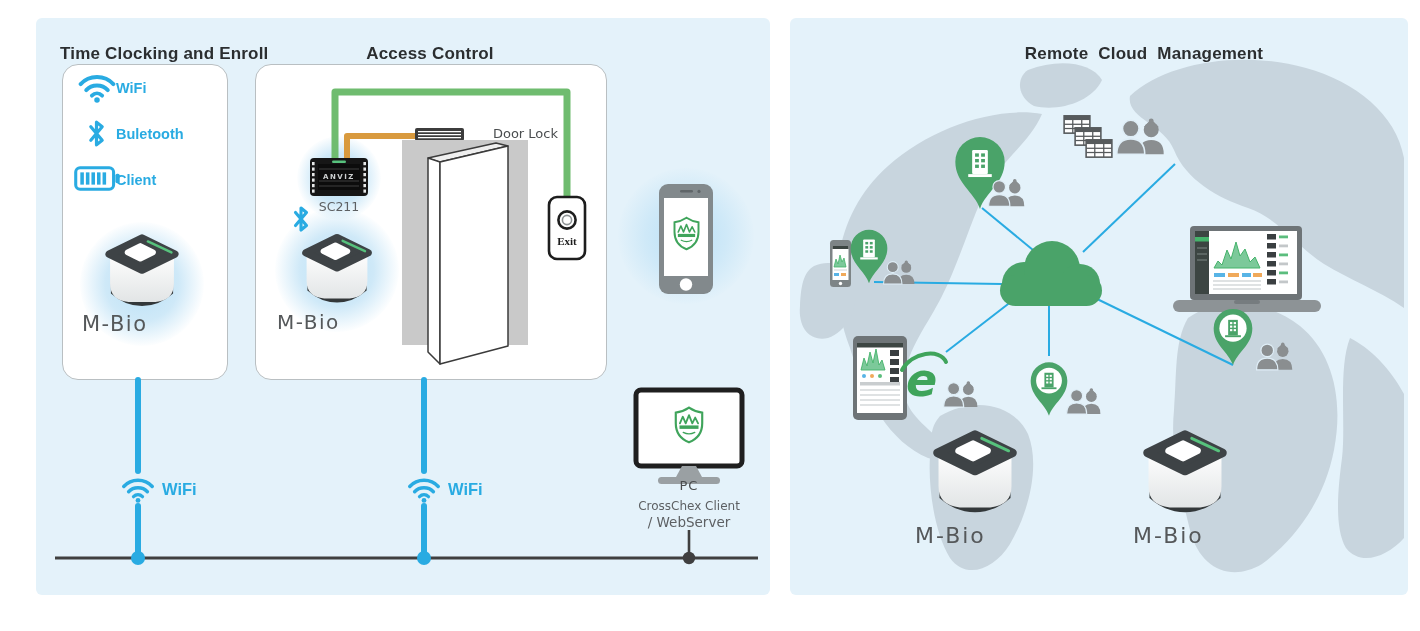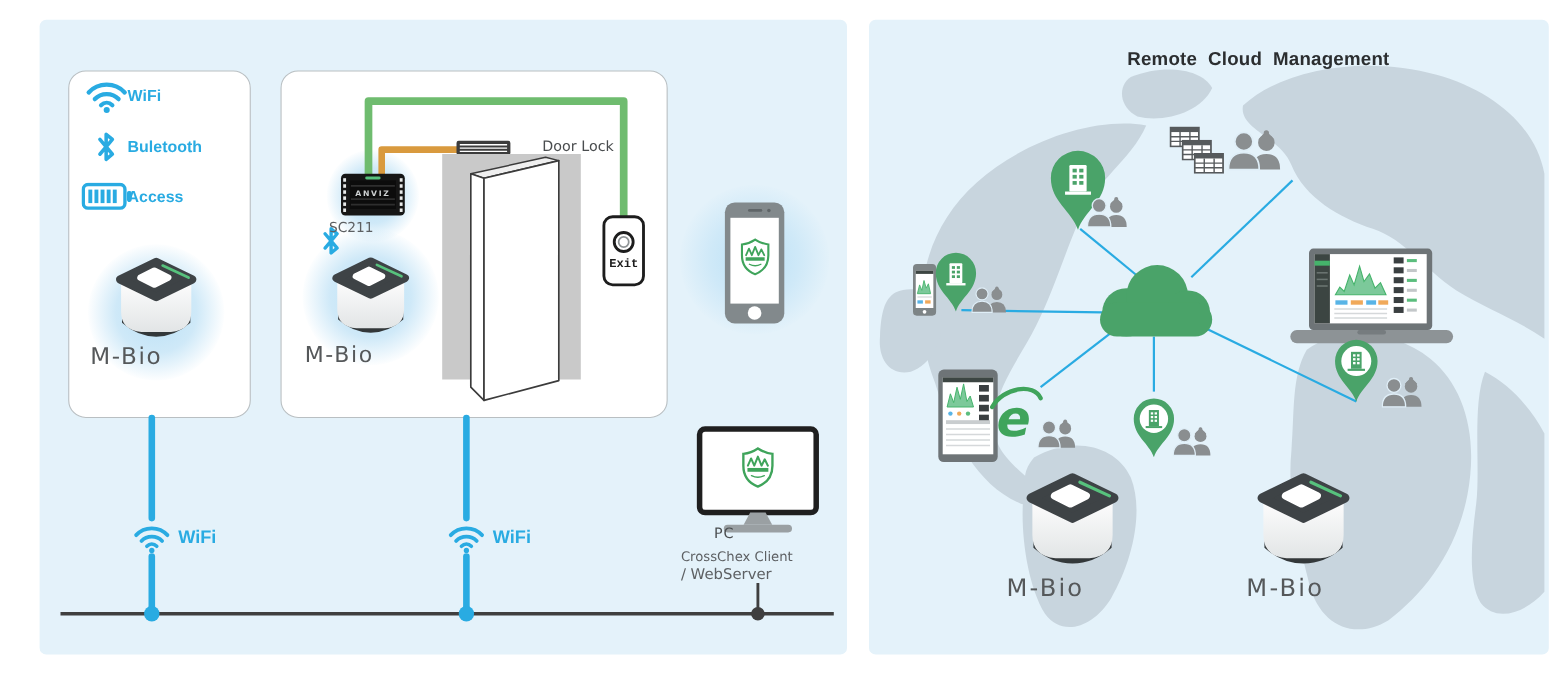--- a/index.html
+++ b/index.html
@@ -7,21 +7,21 @@
   .abs{position:absolute;}
   .panel{position:absolute;top:18px;height:577px;background:#e4f2fa;border-radius:6px;}
   .panel-left{left:36px;width:734px;}
   .panel-right{left:790px;width:618px;}
   .layer{position:absolute;left:0;top:0;pointer-events:none;}
   .whitebox{position:absolute;background:#fff;border:1.5px solid #b9bfc2;border-radius:16px;}
   .glow{position:absolute;border-radius:50%;background:radial-gradient(circle,#b9e0f6 0%,#cfe9f8 42%,rgba(228,243,251,0) 72%);}
   .ptitle{position:absolute;font-size:17px;font-weight:bold;color:#2b2e30;letter-spacing:.2px;}
   .feat{position:absolute;font-size:14.5px;font-weight:bold;color:#29abe2;}
   .devlabel{position:absolute;font-family:"DejaVu Sans",sans-serif;font-weight:400;color:#55585a;letter-spacing:1.5px;}
-  .smlabel{position:absolute;font-family:"DejaVu Sans",sans-serif;color:#5d6063;}
+  .smlabel{position:absolute;text-align:center;font-family:"DejaVu Sans",sans-serif;color:#5d6063;}
   .wifi-big{position:absolute;font-size:16.5px;font-weight:bold;color:#29abe2;}
   .cloudtxt{position:absolute;text-align:center;font-family:"DejaVu Sans",sans-serif;font-weight:400;color:#fff;font-size:25px;letter-spacing:.5px;}
 </style>
 </head>
 <body>
 
 <div class="stage">
 
   <svg width="0" height="0" style="position:absolute">
     <defs>
@@ -195,30 +195,32 @@
       <use href="#shield" x="637" y="198" width="27" height="35"></use>
 
       <g>
         <rect x="600" y="372" width="106" height="76" rx="5" fill="#fff" stroke="#1f1f1f" stroke-width="5"></rect>
         <polygon points="646,448 660,448 666,459 640,459" fill="#9aa0a3"></polygon>
         <rect x="622" y="459" width="62" height="7" rx="3.5" fill="#9aa0a3"></rect>
       </g>
       <use href="#shield" x="638" y="388" width="30" height="38"></use>
     </svg>
 
+    <div class="ptitle" style="left:24px;top:26px;">Time Clocking and Enroll</div>
+    <div class="ptitle" style="left:219px;top:26px;width:350px;text-align:center;">Access Control</div>
 
     <div class="feat" style="left:80px;top:62px;">WiFi</div>
     <div class="feat" style="left:80px;top:108px;">Buletooth</div>
-    <div class="feat" style="left:80px;top:154px;">Access</div>
+    <div class="feat" style="left:80px;top:154px;">Client</div>
 
     <div class="devlabel" style="left:46px;top:294px;width:120px;font-size:21px;">M-Bio</div>
     <div class="devlabel" style="left:241px;top:292px;width:120px;font-size:20px;">M-Bio</div>
     <div class="smlabel" style="left:263px;top:181px;width:80px;font-size:12.5px;">SC211</div>
     <div class="smlabel" style="left:432px;top:108px;width:90px;text-align:right;font-size:13px;color:#4a4d4f;">Door Lock</div>
-    <div class="abs" style="left:513px;top:217px;width:36px;text-align:center;font-size:11px;font-weight:bold;color:#1d1d1d;font-family:Liberation Mono, monospace;">Exit</div>
+    <div class="abs" style="left:513px;top:217px;width:36px;text-align:center;font-size:11px;font-weight:bold;color:#1d1d1d;font-family:Liberation Serif, serif;">Exit</div>
 
     <div class="wifi-big" style="left:126px;top:462px;">WiFi</div>
     <div class="wifi-big" style="left:412px;top:462px;">WiFi</div>
 
 
     <div class="smlabel" style="left:613px;top:460px;width:80px;font-size:13px;letter-spacing:1px;color:#4a4d4f;">PC</div>
     <div class="smlabel" style="left:583px;top:481px;width:140px;font-size:12px;">CrossChex Client</div>
     <div class="smlabel" style="left:583px;top:496px;width:140px;font-size:13.5px;">/ WebServer</div>
   </section>
 

